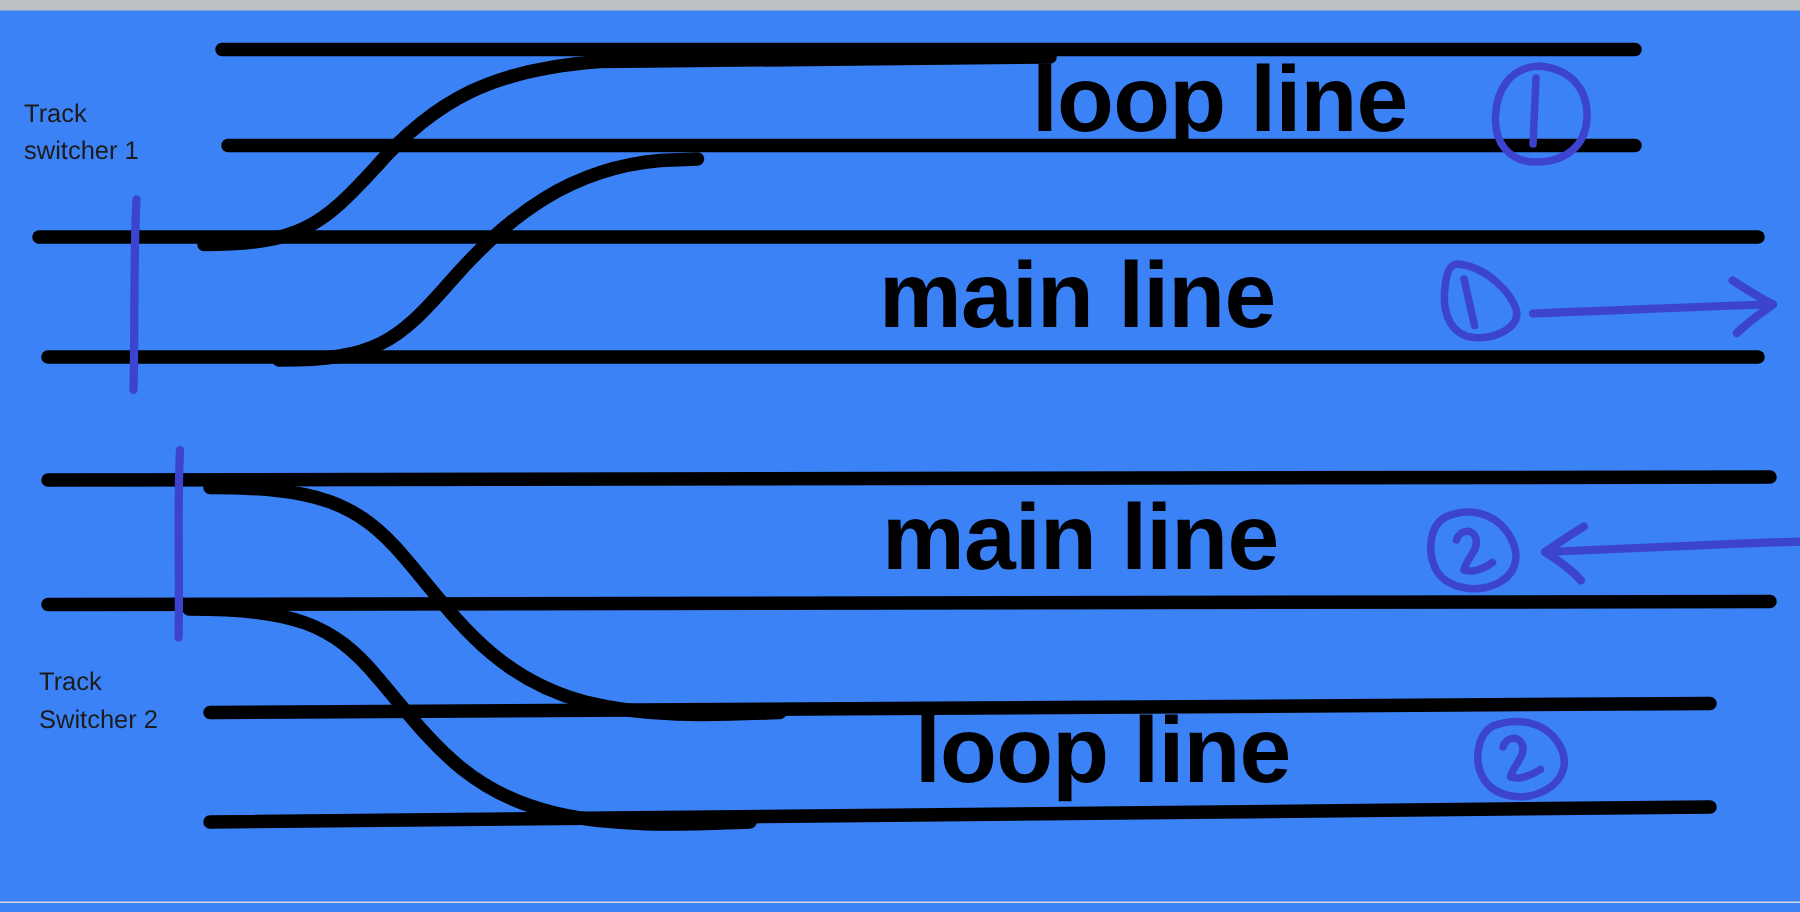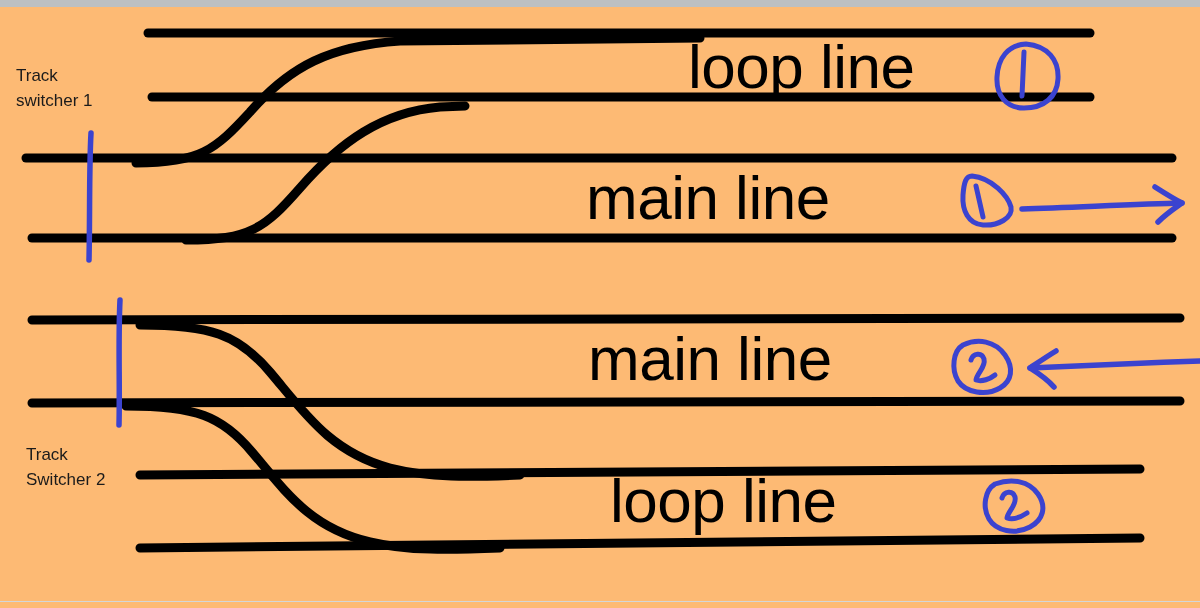--- a/index.html
+++ b/index.html
@@ -7,21 +7,21 @@
     padding: 0;
     background: #ffffff;
   }
   body {
     font-family: "Liberation Sans", sans-serif;
   }
   #canvas-root {
     position: relative;
     width: 1200px;
     height: 608px;
-    background: #fdba74;
+    background: #3b82f6;
     overflow: hidden;
   }
   .top-chrome-band {
     position: absolute;
     left: 0; top: 0;
     width: 1200px;
     height: 7px;
     background: #bcc0c3;
   }
   .bottom-chrome-rule {
@@ -54,21 +54,21 @@
   .ink-stroke-thin {
     fill: none;
     stroke: #3b43cf;
     stroke-width: 5;
     stroke-linecap: round;
     stroke-linejoin: round;
   }
   .line-label {
     position: absolute;
     font-family: "Liberation Sans", sans-serif;
-    font-weight: 400;
+    font-weight: 700;
     font-size: 62px;
     line-height: 1;
     color: #000000;
     white-space: nowrap;
     letter-spacing: -0.5px;
   }
   .switcher-label {
     position: absolute;
     font-family: "Liberation Sans", sans-serif;
     font-weight: 400;

